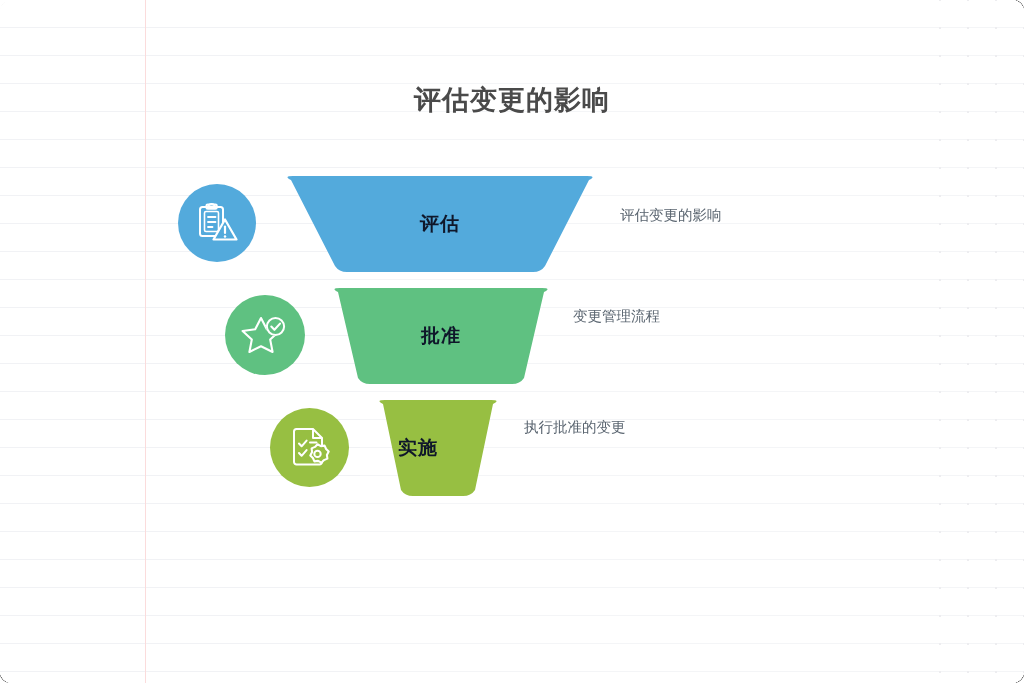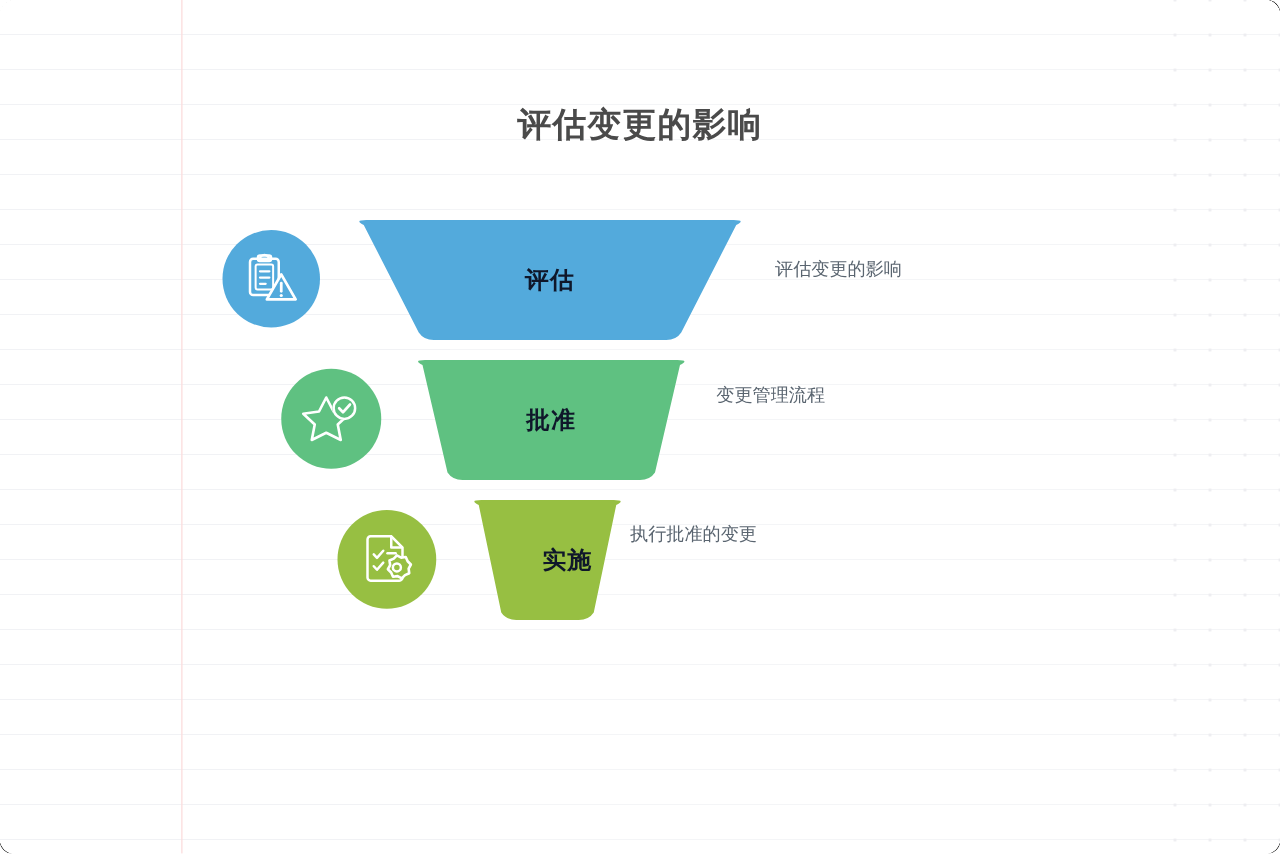--- a/index.html
+++ b/index.html
@@ -145,22 +145,22 @@
 
   
   #row-1 .stage-icon { left: 225px; top: 7px; width: 80px; height: 80px; background: #5FC181; }
   #row-1 .stage-shape { left: 330px; width: 222px; height: 96px; }
   #row-1 .stage-label { left: 330px; width: 222px; }
   #row-1 .stage-desc { left: 573px; top: 19px; }
 
   
   #row-2 .stage-icon { left: 270px; top: 8px; width: 79px; height: 79px; background: #97BF42; }
   #row-2 .stage-shape { left: 375px; width: 126px; height: 96px; }
-  #row-2 .stage-label { left: 391px; width: 126px; }
-  #row-2 .stage-desc { left: 504px; top: 18px; }
+  #row-2 .stage-label { left: 355px; width: 126px; }
+  #row-2 .stage-desc { left: 524px; top: 18px; }
 
   .icon-svg { display: block; }
 </style>
 </head>
 <body>
 
 <div id="canvas">
 
   <div class="bg-rules"></div>
   <div class="bg-rules-left"></div>

